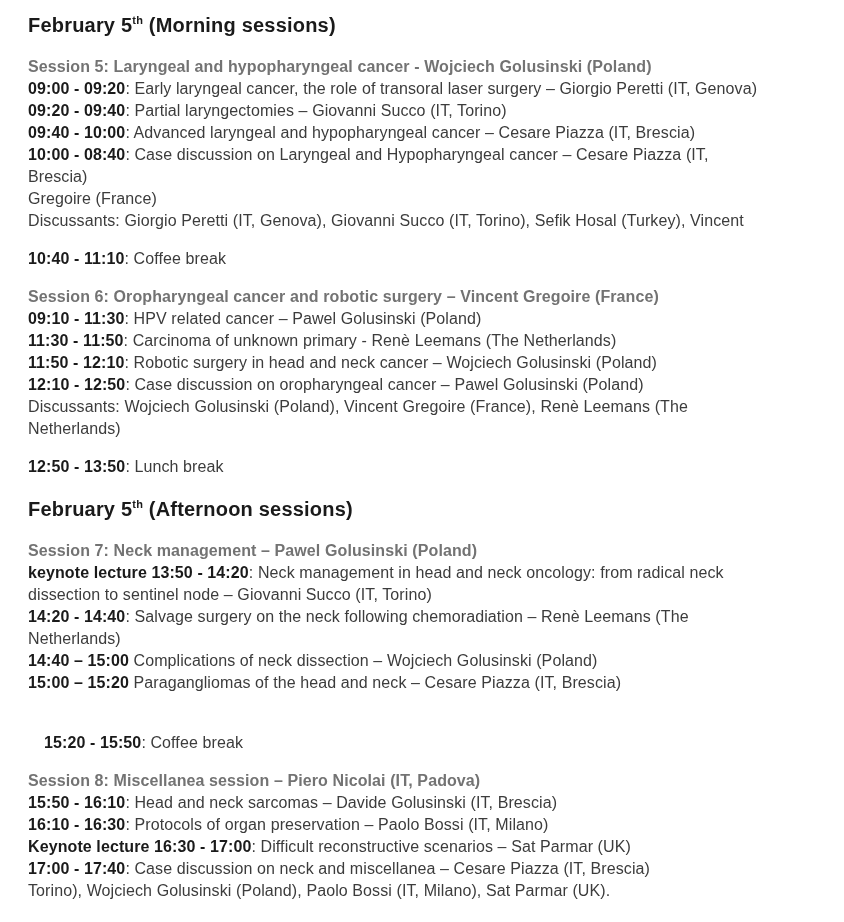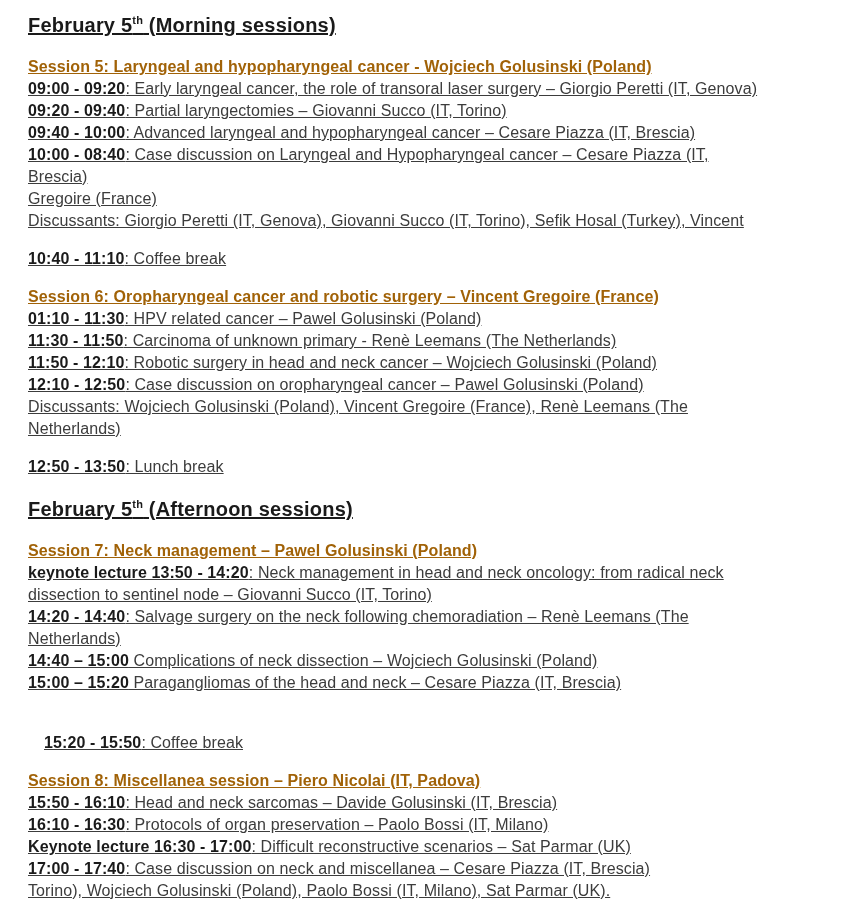--- a/index.html
+++ b/index.html
@@ -22,23 +22,23 @@
   .gap2 { margin-top: 38px; margin-left: 16px; }
   .heading {
     font-weight: 700;
     font-size: 20px;
     line-height: 30px;
     color: #1a1a1a;
     letter-spacing: 0.2px;
   }
   .session {
     font-weight: 700;
-    color: #a16207;
+    color: #737373;
   }
-  .line { white-space: pre-wrap; text-decoration: underline; }
+  .line { white-space: pre-wrap; }
   .bold {
     font-weight: 700;
     color: #1a1a1a;
   }
   .sup {
     font-weight: 700;
     vertical-align: super;
     font-size: 11px;
     line-height: 0;
   }
@@ -71,21 +71,21 @@
       <div class="line"><span class="reg">Gregoire (France)</span></div>
       <div class="line"><span class="reg">Discussants: Giorgio Peretti (IT, Genova), Giovanni Succo (IT, Torino), Sefik Hosal (Turkey), Vincent</span></div>
     </div>
     <div class="block item gap1">
       <div class="line"><span class="bold">10:40 - 11:10</span><span class="reg">: Coffee break</span></div>
     </div>
     <div class="block session gap1">
       <div class="line"><span class="reg">Session 6: Oropharyngeal cancer and robotic surgery – Vincent Gregoire (France)</span></div>
     </div>
     <div class="block item gap0">
-      <div class="line"><span class="bold">01:10 - 11:30</span><span class="reg">: HPV related cancer – Pawel Golusinski (Poland)</span></div>
+      <div class="line"><span class="bold">09:10 - 11:30</span><span class="reg">: HPV related cancer – Pawel Golusinski (Poland)</span></div>
     </div>
     <div class="block item gap0">
       <div class="line"><span class="bold">11:30 - 11:50</span><span class="reg">: Carcinoma of unknown primary - Renè Leemans (The Netherlands)</span></div>
     </div>
     <div class="block item gap0">
       <div class="line"><span class="bold">11:50 - 12:10</span><span class="reg">: Robotic surgery in head and neck cancer – Wojciech Golusinski (Poland)</span></div>
     </div>
     <div class="block item gap0">
       <div class="line"><span class="bold">12:10 - 12:50</span><span class="reg">: Case discussion on oropharyngeal cancer – Pawel Golusinski (Poland)</span></div>
     </div>

